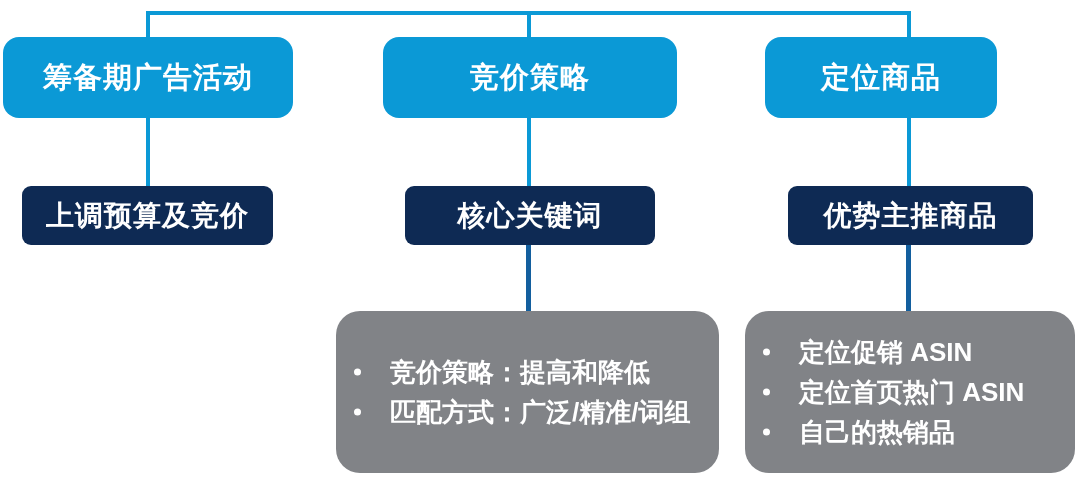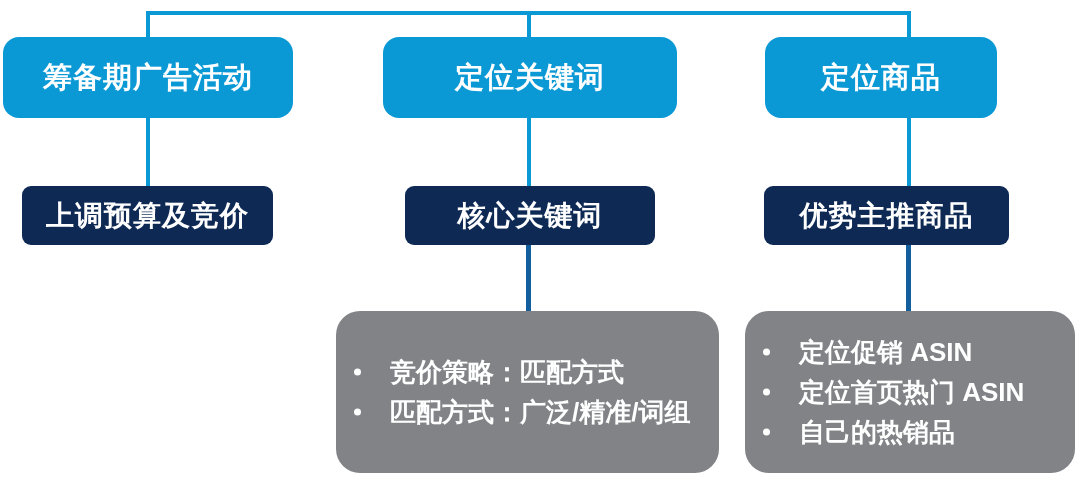--- a/index.html
+++ b/index.html
@@ -39,21 +39,21 @@
   .stage.c-prep     { left: 3px;   width: 290px; }
   .stage.c-keywords { left: 383px; width: 294px; }
   .stage.c-products { left: 765px; width: 232px; }
   .tactic {
     background: #0e2a54; border-radius: 9px;
     font-size: 28px; letter-spacing: 1px;
     top: 186px; height: 59px;
   }
   .tactic.c-prep     { left: 22px;  width: 251px; }
   .tactic.c-keywords { left: 405px; width: 250px; }
-  .tactic.c-products { left: 764px; width: 245px; }
+  .tactic.c-products { left: 788px; width: 245px; }
   .details {
     position: absolute; z-index: 2;
     background: #818387; border-radius: 24px;
     top: 311px; height: 162px;
     display: flex; align-items: center;
   }
   .details.c-keywords { left: 336px; width: 383px; }
   .details.c-products { left: 745px; width: 330px; }
   .details ul { list-style: none; width: 100%; }
   .details li {
@@ -77,25 +77,25 @@
   <div class="line light h-top"></div>
   <div class="line light v-prep"></div>
   <div class="line light v-keywords"></div>
   <div class="line light v-products"></div>
   <div class="line dark vd-keywords"></div>
   <div class="line dark vd-products"></div>
 
   <div class="box stage c-prep">筹备期广告活动</div>
   <div class="box tactic c-prep">上调预算及竞价</div>
 
-  <div class="box stage c-keywords">定位关键词</div>
+  <div class="box stage c-keywords">竞价策略</div>
   <div class="box tactic c-keywords">核心关键词</div>
   <div class="details c-keywords">
     <ul>
-      <li>竞价策略：匹配方式</li>
+      <li>竞价策略：提高和降低</li>
       <li>匹配方式：广泛/精准/词组</li>
     </ul>
   </div>
 
   <div class="box stage c-products">定位商品</div>
   <div class="box tactic c-products">优势主推商品</div>
   <div class="details c-products">
     <ul>
       <li>定位促销 ASIN</li>
       <li>定位首页热门 ASIN</li>

